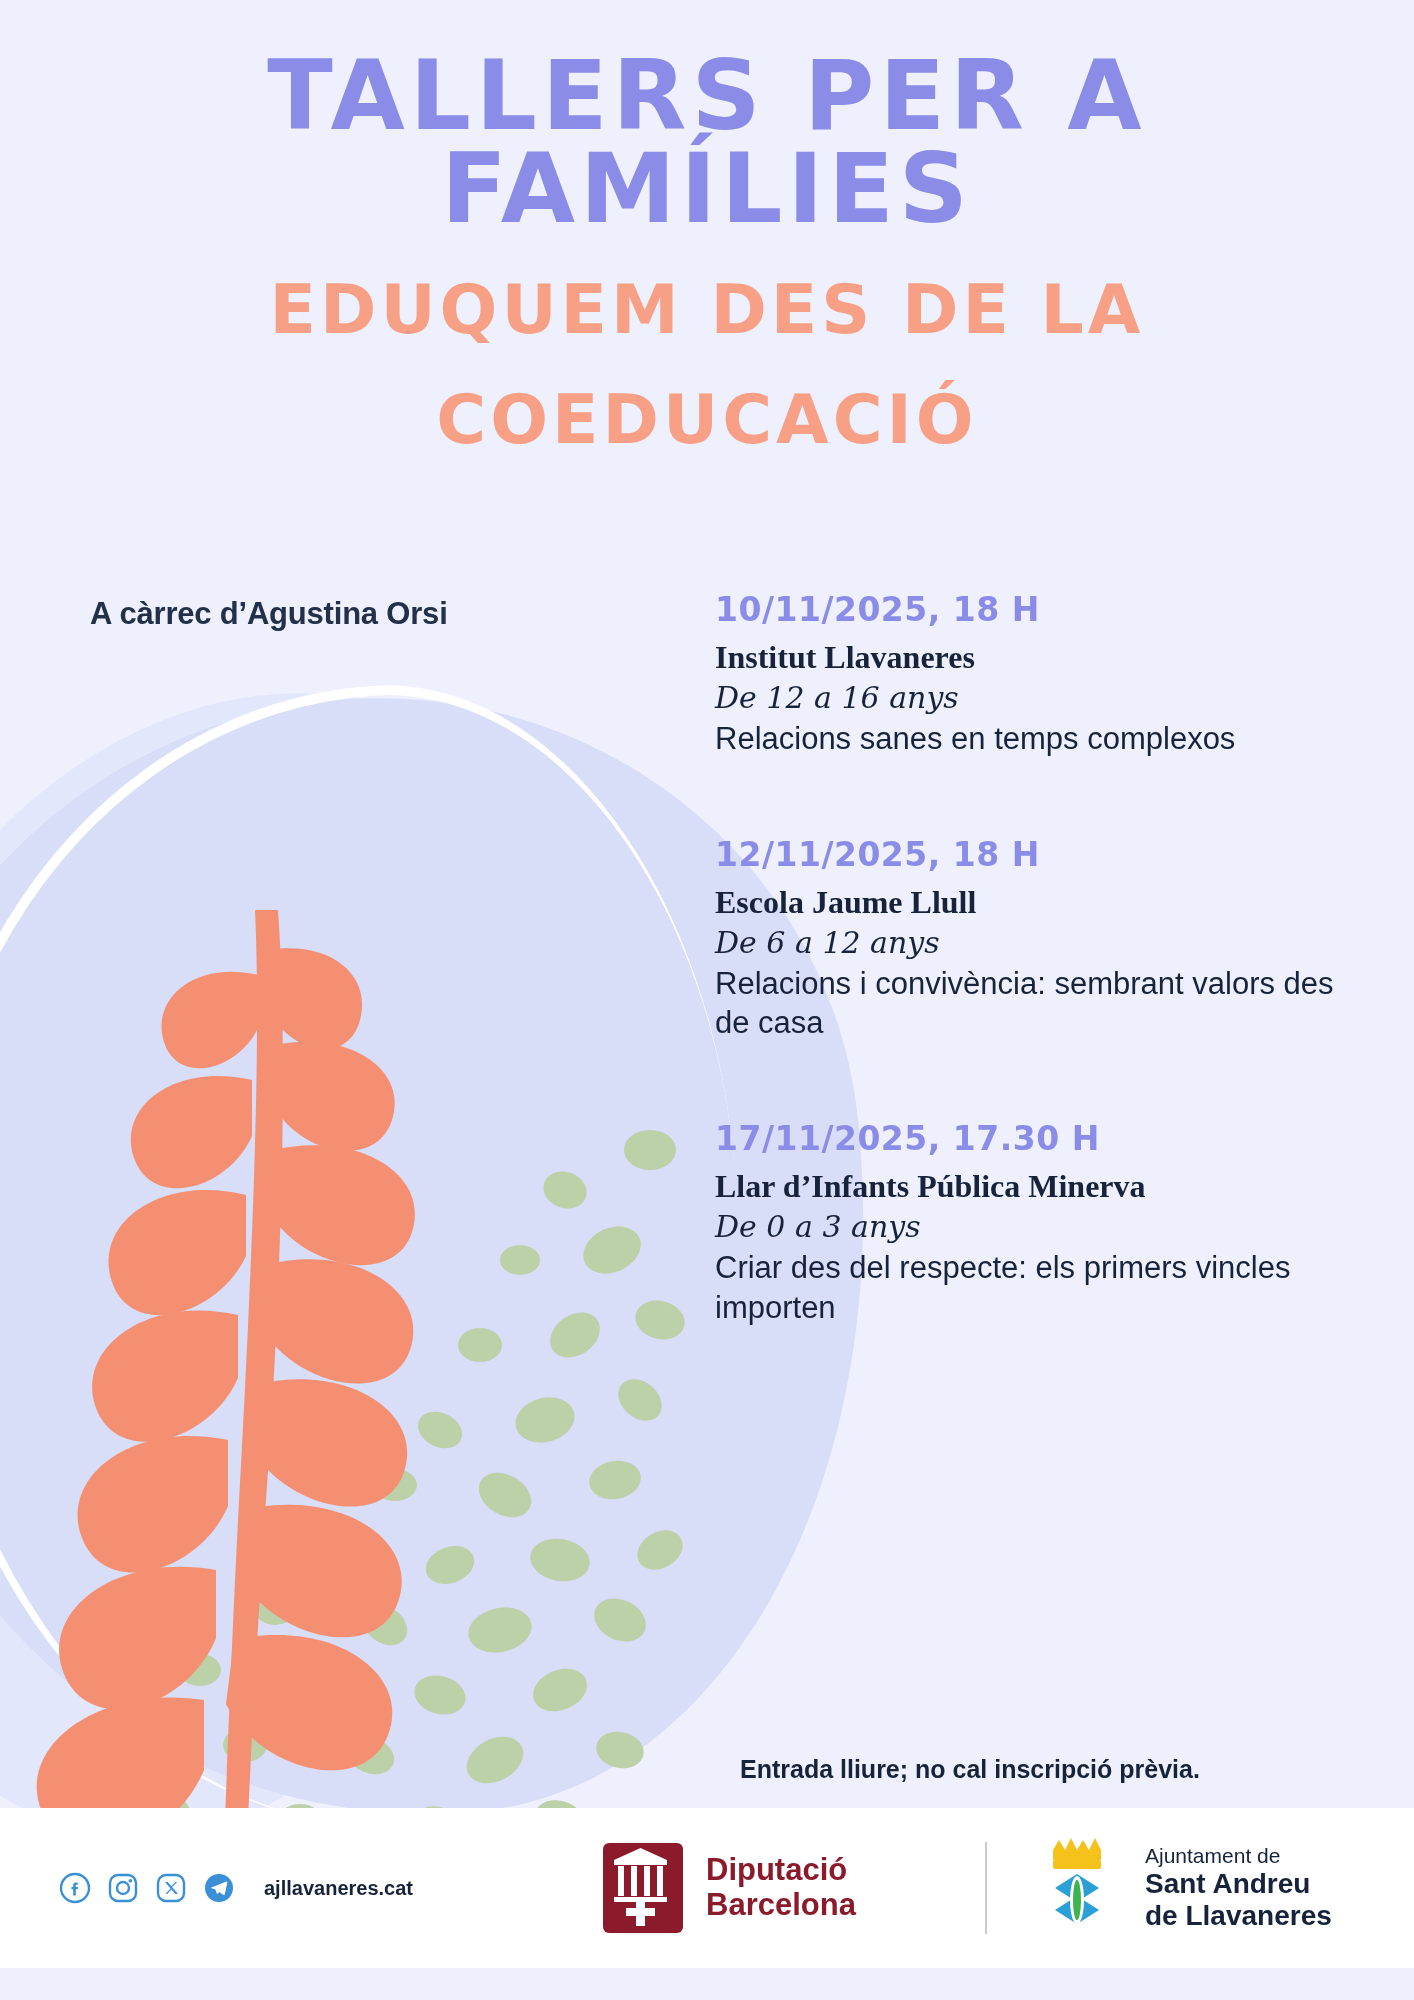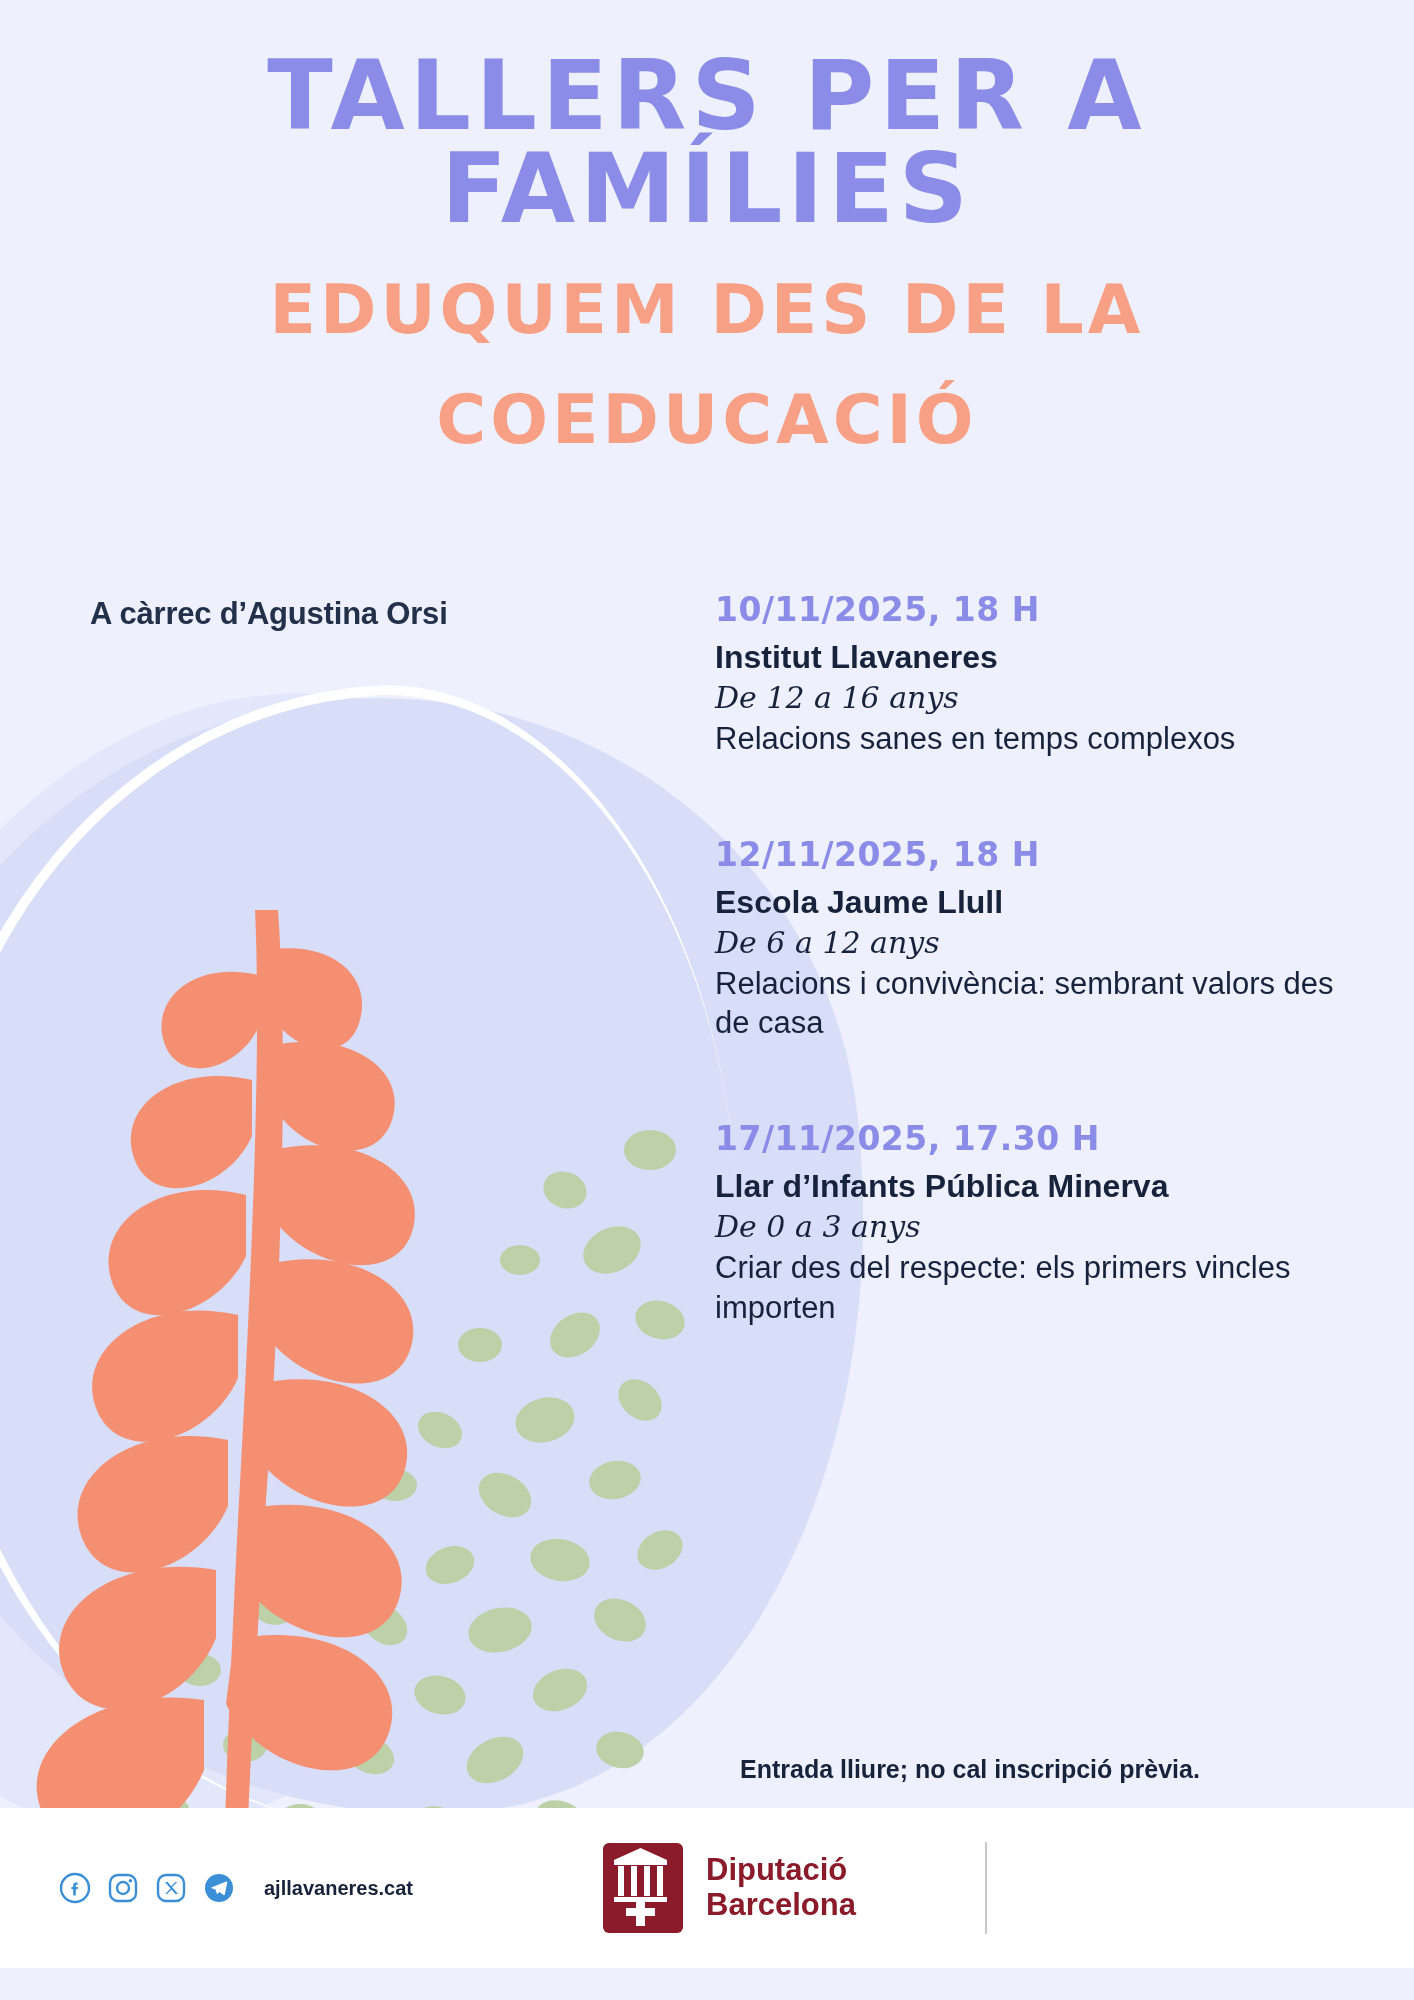--- a/index.html
+++ b/index.html
@@ -125,20 +125,21 @@
     font-size: 33px;
     letter-spacing: 0.5px;
     color: #8b8ce8;
     margin-bottom: 10px;
   }
   .session-place {
     font-size: 32px;
     font-weight: 700;
     color: #17233b;
     margin-bottom: 4px;
+    font-family: Liberation Serif, serif;
   }
   .session-ages {
     font-family: "DejaVu Serif", serif;
     font-style: italic;
     font-size: 30px;
     color: #17233b;
     margin-bottom: 4px;
   }
   .session-topic {
     font-size: 31px;
@@ -373,15 +374,34 @@
         </g>
       </svg>
       <div class="dib-text">
         <div>Diputació</div>
         <div>Barcelona</div>
       </div>
     </div>
 
     <div class="divider"></div>
 
+    <div class="footer-right">
+      <svg width="104" height="104" viewBox="0 0 104 104">
+        <g fill="#f4c21b">
+          <path d="M28 14 l6 -10 6 10 6 -12 6 12 6 -10 6 10 6 -12 6 12 v10 H28 z"></path>
+          <rect x="28" y="24" width="48" height="9" rx="2"></rect>
+        </g>
+        <g fill="#2a9fd8">
+          <polygon points="52,38 74,52 52,66 30,52"></polygon>
+          <polygon points="52,60 74,74 52,88 30,74"></polygon>
+        </g>
+        <ellipse cx="52" cy="64" rx="7" ry="24" fill="#ffffff"></ellipse>
+        <ellipse cx="52" cy="64" rx="4" ry="20" fill="#3fb34f"></ellipse>
+      </svg>
+      <div class="ajt-text">
+        <div class="ajt-line1">Ajuntament de</div>
+        <div class="ajt-line2">Sant Andreu</div>
+        <div class="ajt-line3">de Llavaneres</div>
+      </div>
+    </div>
 
   </div>
 </div>
 
 </body></html>

